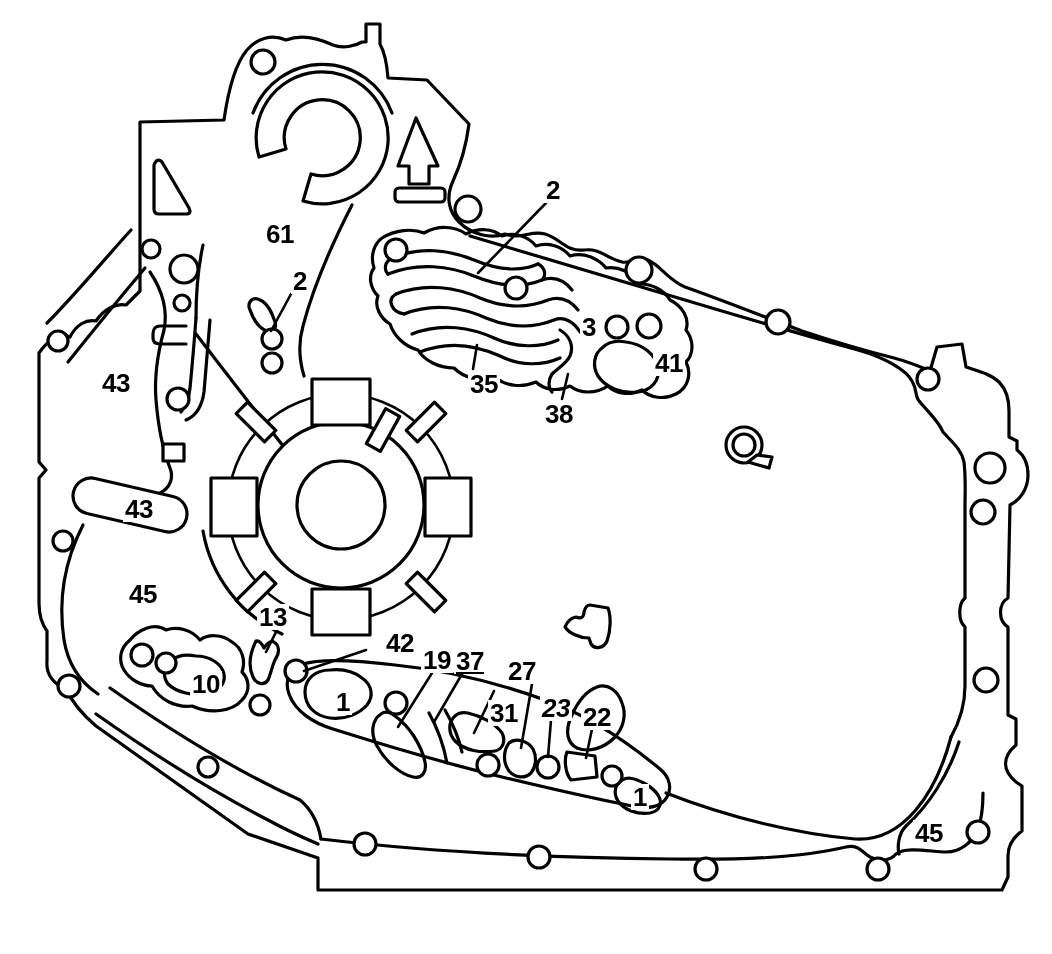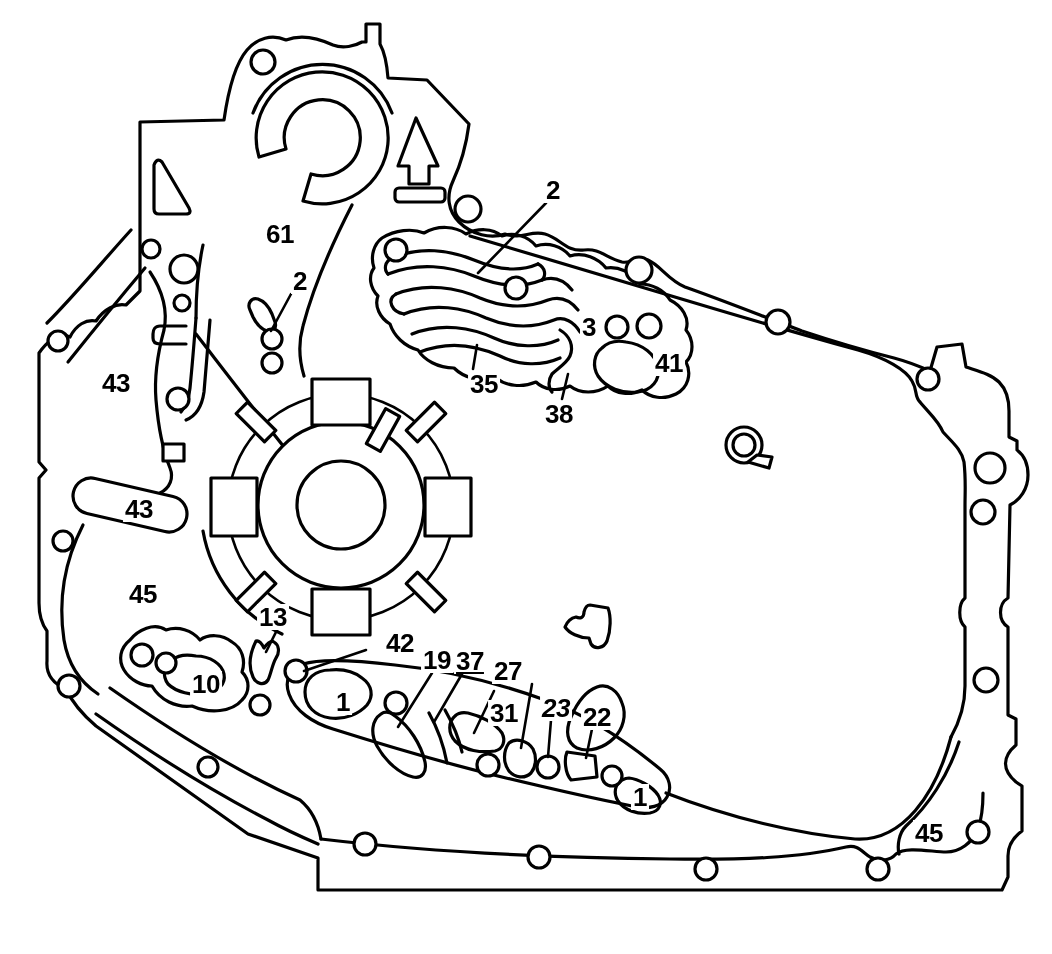--- a/index.html
+++ b/index.html
@@ -243,19 +243,19 @@
       <div class="callout" style="left: 559px; top: 414px;">38</div>
       <div class="callout" style="left: 139px; top: 509px;">43</div>
       <div class="callout" style="left: 143px; top: 594px;">45</div>
       <div class="callout" style="left: 273px; top: 617px;">13</div>
       <div class="callout" style="left: 400px; top: 643px;">42</div>
       <div class="callout" style="left: 206px; top: 684px;">10</div>
       <div class="callout" style="left: 343px; top: 702px;">1</div>
       <div class="callout" style="left: 437px; top: 660px;">19</div>
       <div class="callout" style="left: 470px; top: 661px; text-decoration: underline;">37</div>
       <div class="callout" style="left: 504px; top: 678px; margin-top: 35px;">31</div>
-      <div class="callout" style="left: 508px; top: 671px;">27</div>
+      <div class="callout" style="left: 522px; top: 671px;">27</div>
       <div class="callout" style="left: 556px; top: 708px; font-style: italic;">23</div>
       <div class="callout" style="left: 597px; top: 717px; text-align: right;">22</div>
       <div class="callout" style="left: 640px; top: 797px;">1</div>
       <div class="callout" style="left: 929px; top: 833px;">45</div>
     </div>
 </div>
 
 </body></html>

